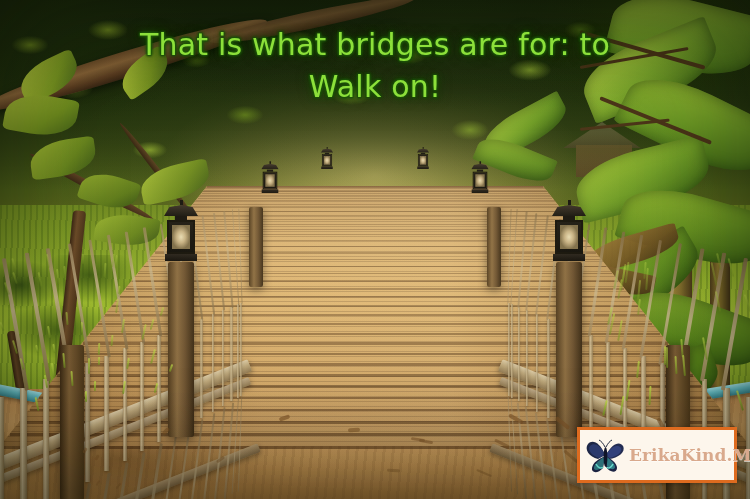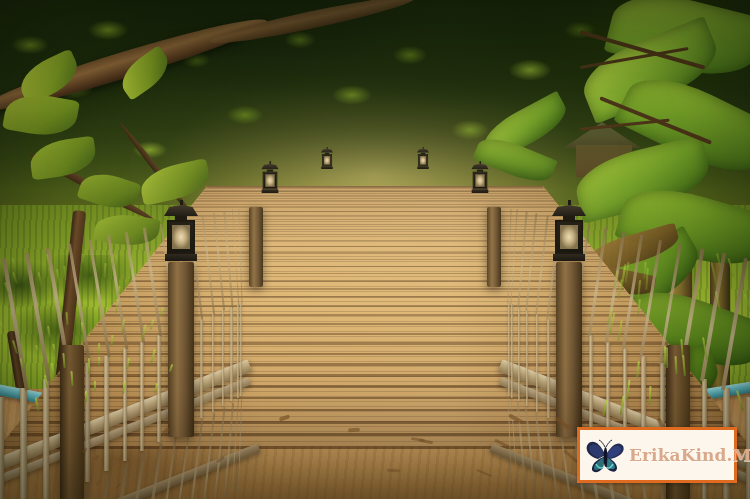--- a/index.html
+++ b/index.html
@@ -705,20 +705,22 @@
     <div style="position: absolute; border-radius: 2px; left: 82px; bottom: 47px; width: 6px; height: 3px; transform: rotate(-61deg); background: rgb(122, 82, 38); opacity: 0.49;"></div>
     <div style="position: absolute; border-radius: 2px; left: 162px; bottom: 66px; width: 8px; height: 4px; transform: rotate(-44deg); background: rgb(122, 82, 38); opacity: 0.58;"></div>
     <div style="position: absolute; border-radius: 2px; left: 94px; bottom: 40px; width: 6px; height: 3px; transform: rotate(-59deg); background: rgb(122, 82, 38); opacity: 0.46;"></div>
     <div style="position: absolute; border-radius: 2px; left: 411px; bottom: 58px; width: 14px; height: 3px; transform: rotate(9deg); background: rgb(122, 82, 38); opacity: 0.54;"></div>
     <div style="position: absolute; border-radius: 2px; left: 653px; bottom: 70px; width: 20px; height: 4px; transform: rotate(60deg); background: rgb(122, 82, 38); opacity: 0.6;"></div>
     <div style="position: absolute; border-radius: 2px; left: 348px; bottom: 67px; width: 12px; height: 4px; transform: rotate(-5deg); background: rgb(122, 82, 38); opacity: 0.58;"></div>
     <div class="layer" id="grade"></div>
   <div class="layer" id="vignette"></div>
 
   <div id="quote">
+    <span class="ql">That is what bridges are for: to</span>
+    <span class="ql">Walk on!</span>
   </div>
 
   <div id="logo-box">
     <svg id="logo-butterfly" viewBox="0 0 44 40">
       <g>
         <path d="M21 20 C16 7, 8 4, 4 9 C0 14, 5 22, 14 24 Z" fill="#1e2747"></path>
         <path d="M21 20 C17 10, 10 7, 6 11 C3 15, 8 21, 15 23 Z" fill="#2c3a6d"></path>
         <path d="M21 21 C15 24, 9 27, 8 33 C7 38, 14 39, 19 33 Z" fill="#1a2240"></path>
         <path d="M21 21 C16 25, 11 28, 10 32 C9 36, 15 36, 19 31 Z" fill="#2d6f78"></path>
         <path d="M12 29 C14 33, 17 34, 19 32" stroke="#63cfc3" stroke-width="1.6" fill="none"></path>

